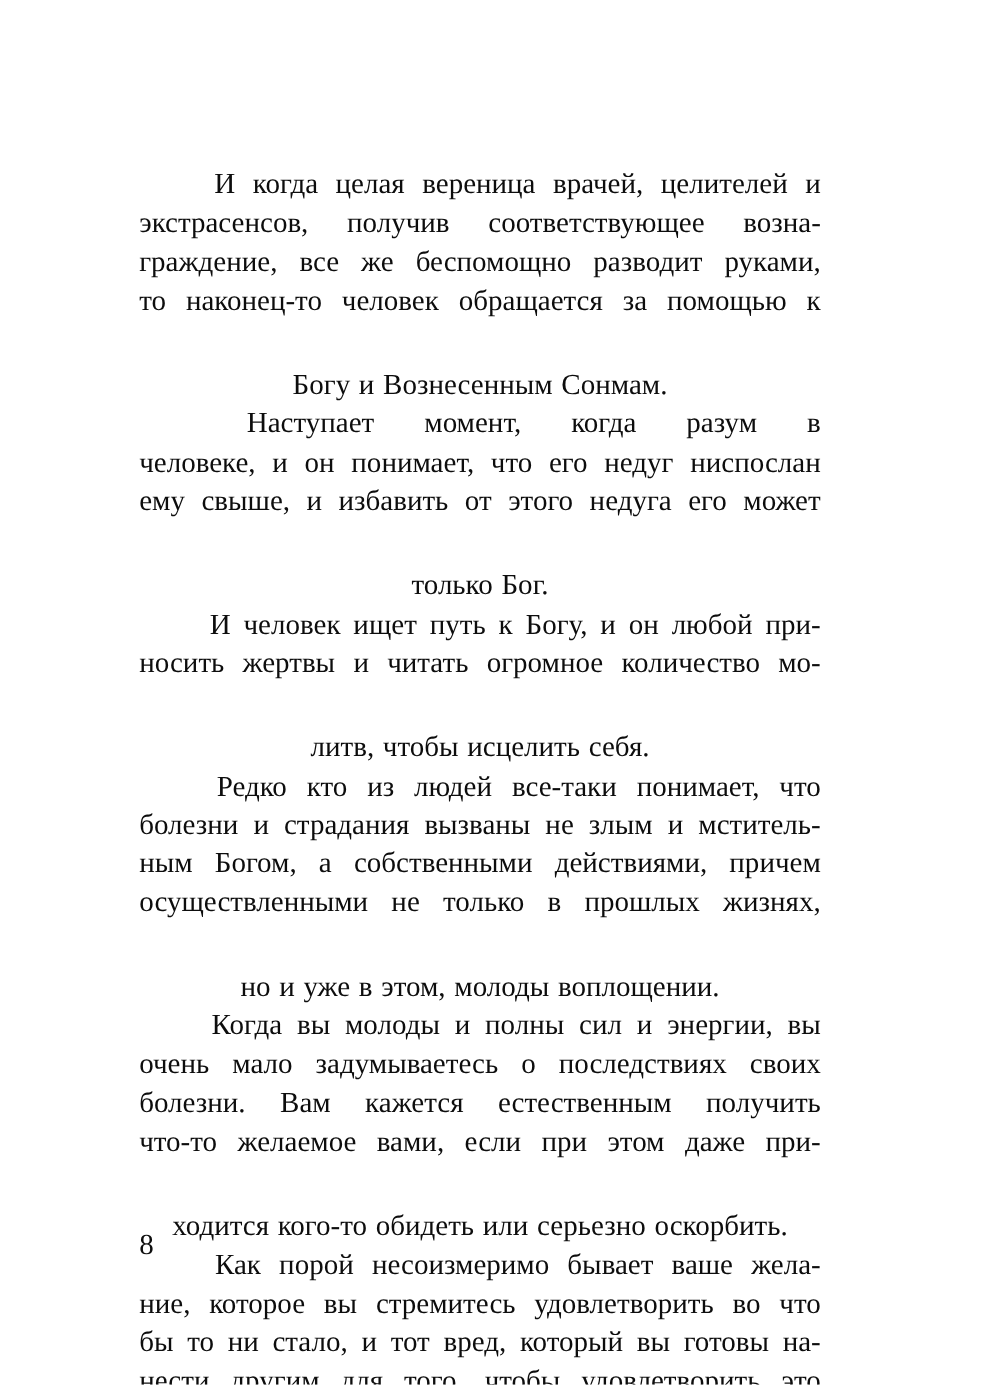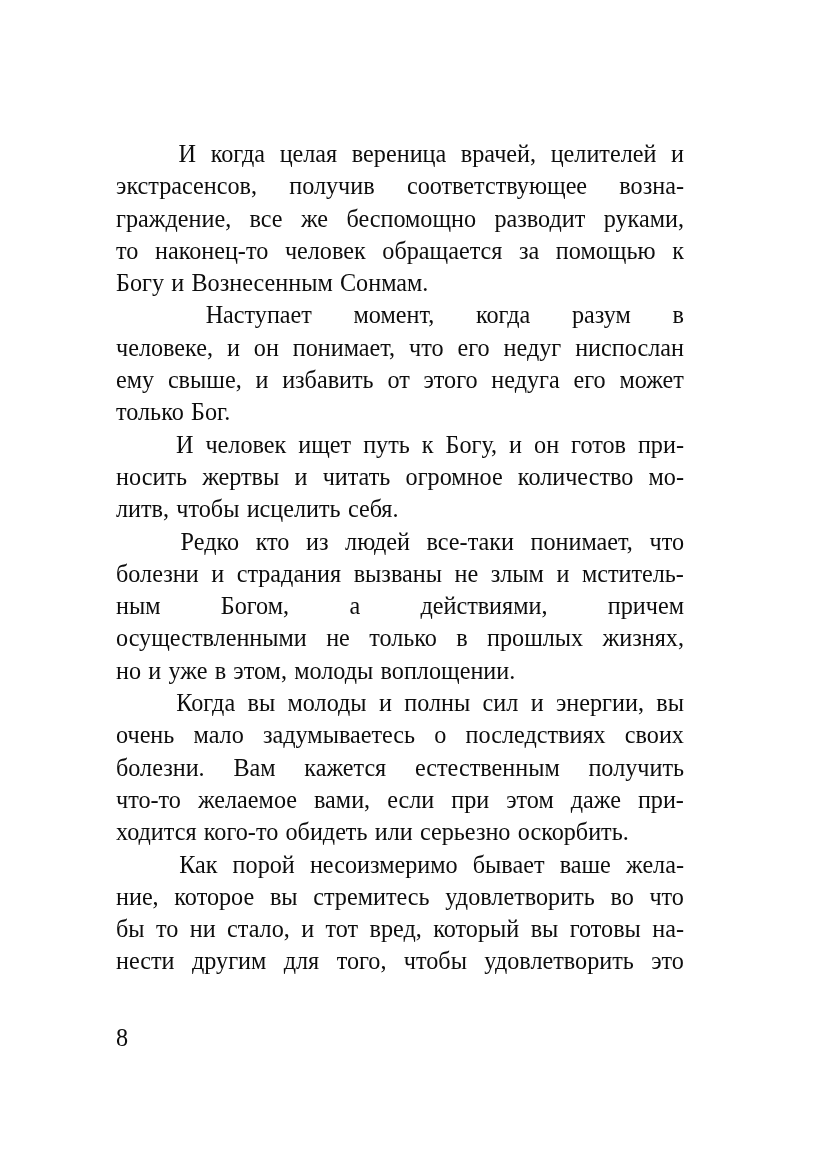--- a/index.html
+++ b/index.html
@@ -33,21 +33,22 @@
     color: #0d0d0d;
   }
   
   .line {
     display: flex;
     justify-content: space-between;
     white-space: nowrap;
     width: 100%;
   }
   .line.last {
-    justify-content: flex-start;
+    justify-content: center;
+    margin-top: 38px;
   }
   .line.last .w + .w {
     margin-left: 0.30em;
   }
   .line .w {
     display: inline-block;
   }
   .line.indent::before {
     content: "";
     display: inline-block;
@@ -146,21 +147,21 @@
       <p class="para">
         <span class="line indent">
           <span class="w">И</span>
           <span class="w">человек</span>
           <span class="w">ищет</span>
           <span class="w">путь</span>
           <span class="w">к</span>
           <span class="w">Богу,</span>
           <span class="w">и</span>
           <span class="w">он</span>
-          <span class="w">готов</span>
+          <span class="w">любой</span>
           <span class="w">при-</span>
         </span>
         <span class="line">
           <span class="w">носить</span>
           <span class="w">жертвы</span>
           <span class="w">и</span>
           <span class="w">читать</span>
           <span class="w">огромное</span>
           <span class="w">количество</span>
           <span class="w">мо-</span>
@@ -189,20 +190,21 @@
           <span class="w">вызваны</span>
           <span class="w">не</span>
           <span class="w">злым</span>
           <span class="w">и</span>
           <span class="w">мститель-</span>
         </span>
         <span class="line">
           <span class="w">ным</span>
           <span class="w">Богом,</span>
           <span class="w">а</span>
+          <span class="w">собственными</span>
           <span class="w">действиями,</span>
           <span class="w">причем</span>
         </span>
         <span class="line">
           <span class="w">осуществленными</span>
           <span class="w">не</span>
           <span class="w">только</span>
           <span class="w">в</span>
           <span class="w">прошлых</span>
           <span class="w">жизнях,</span>

